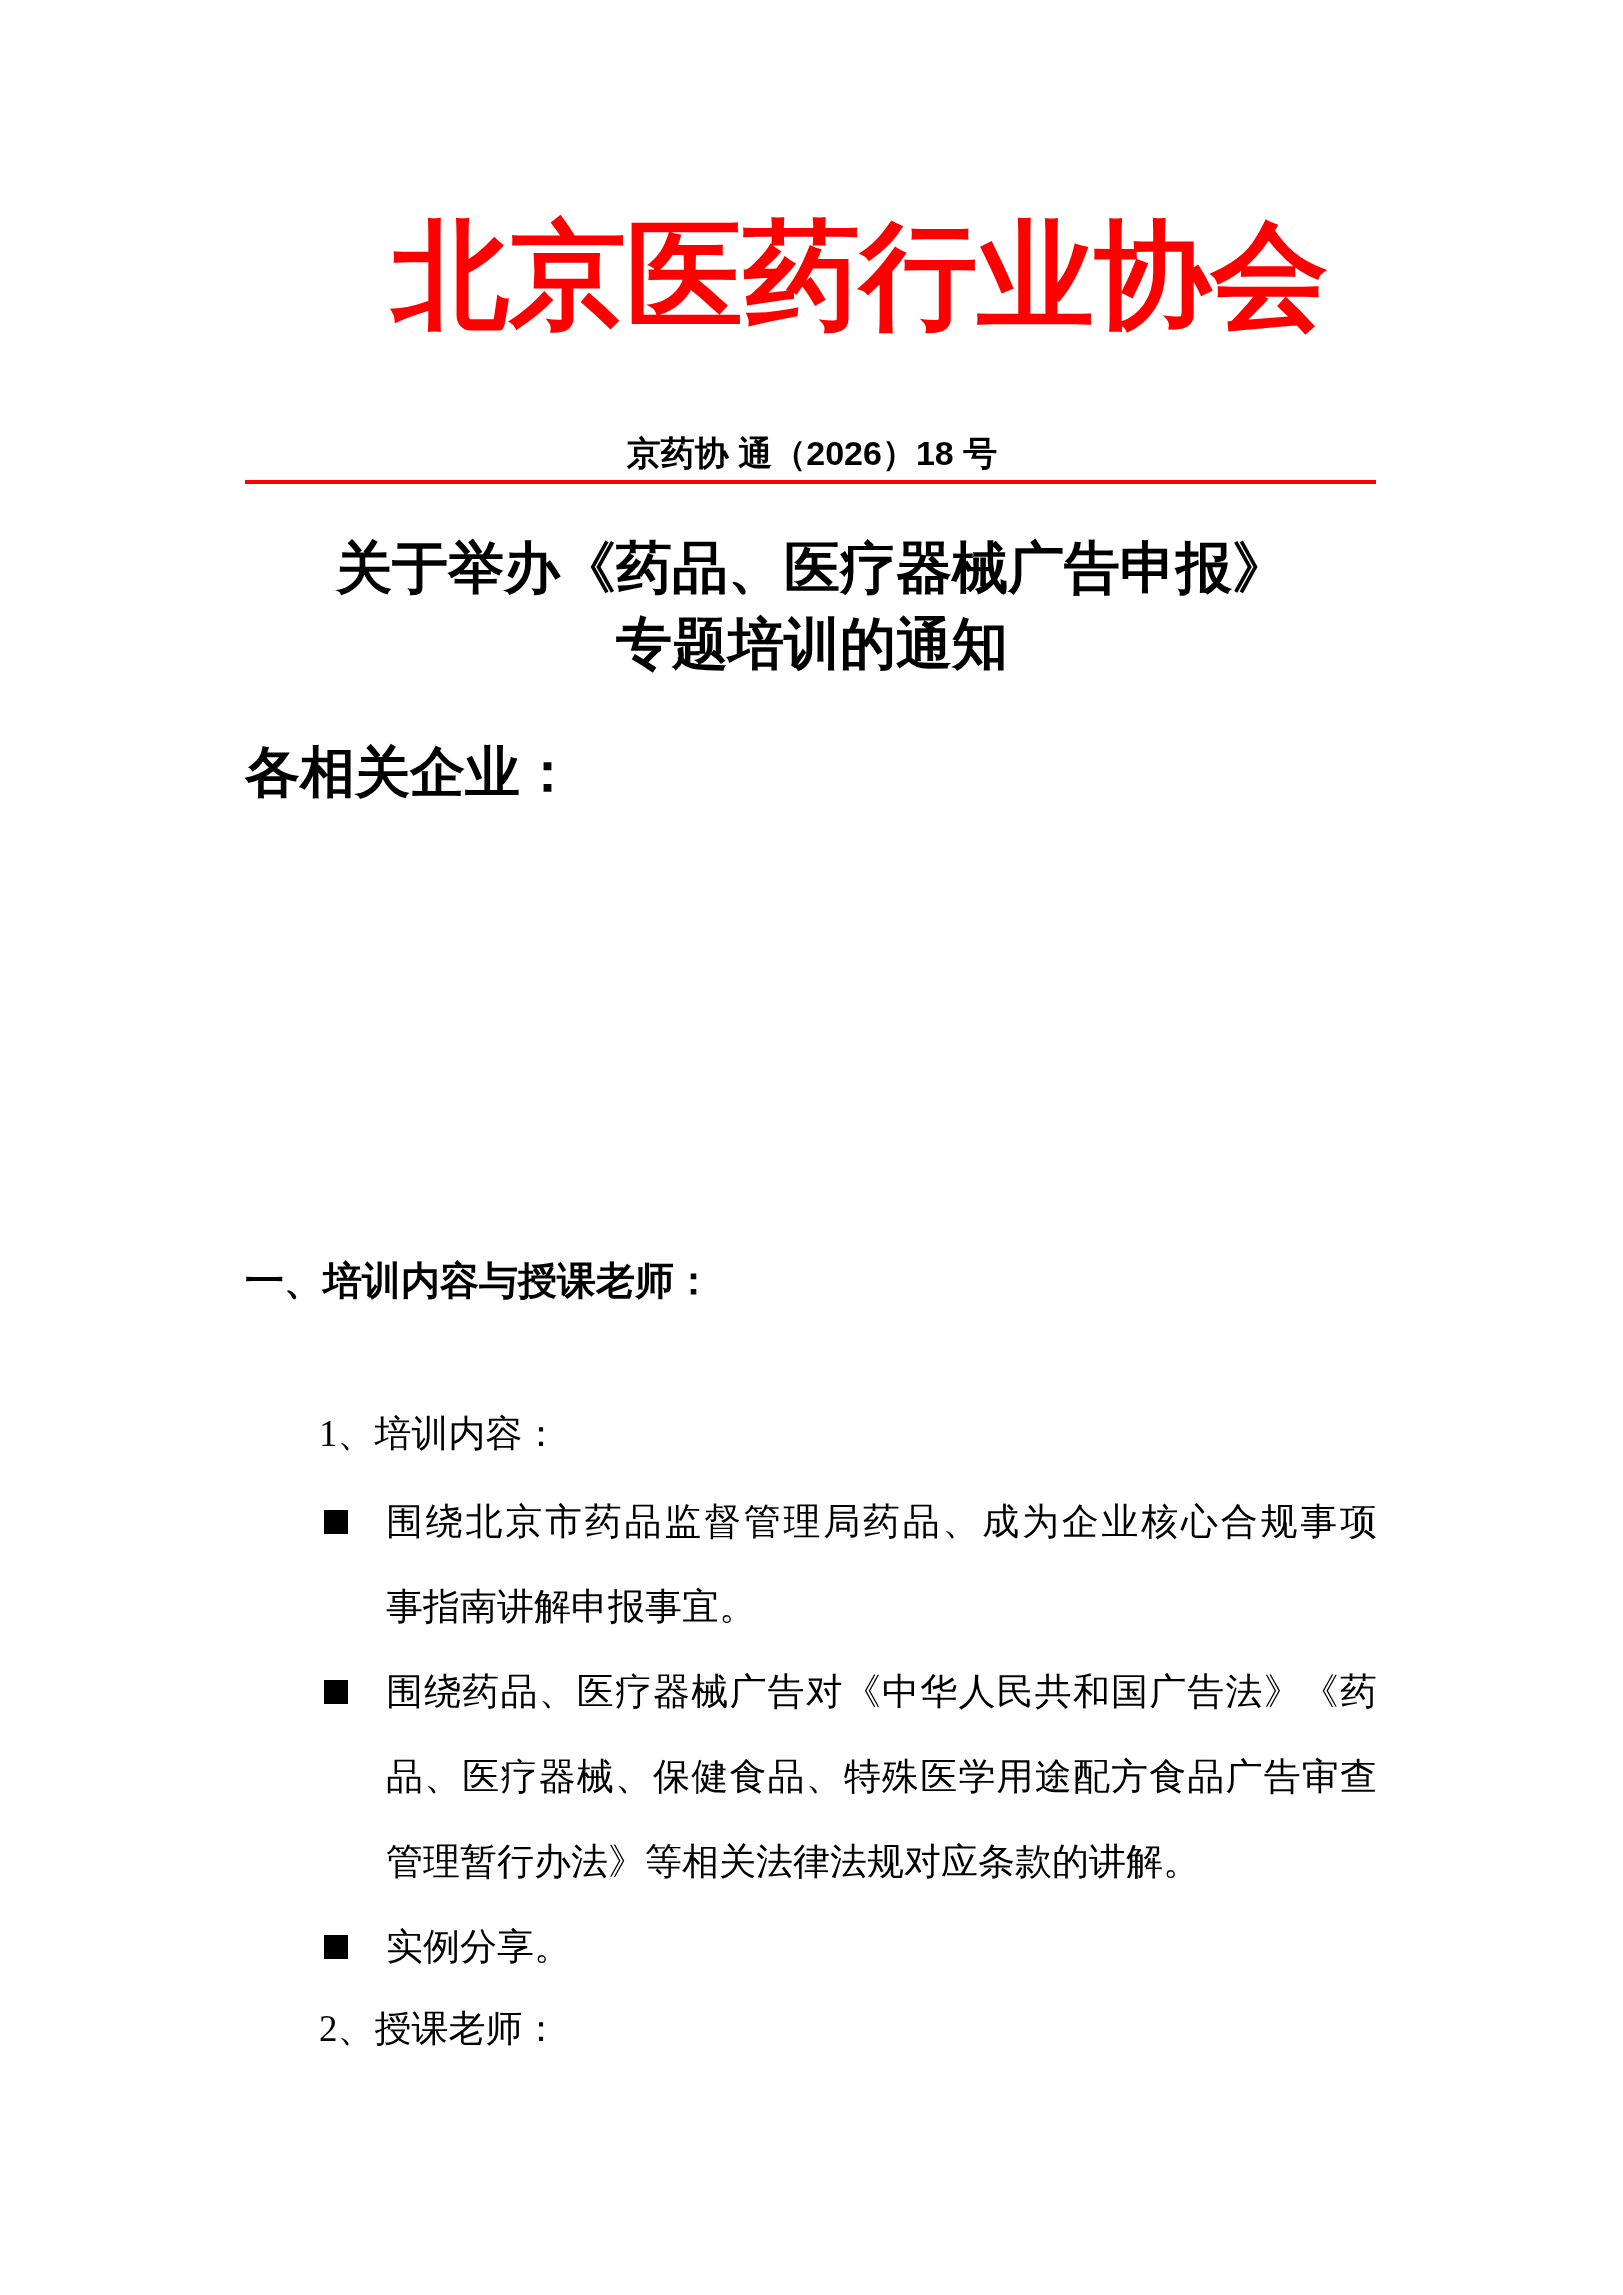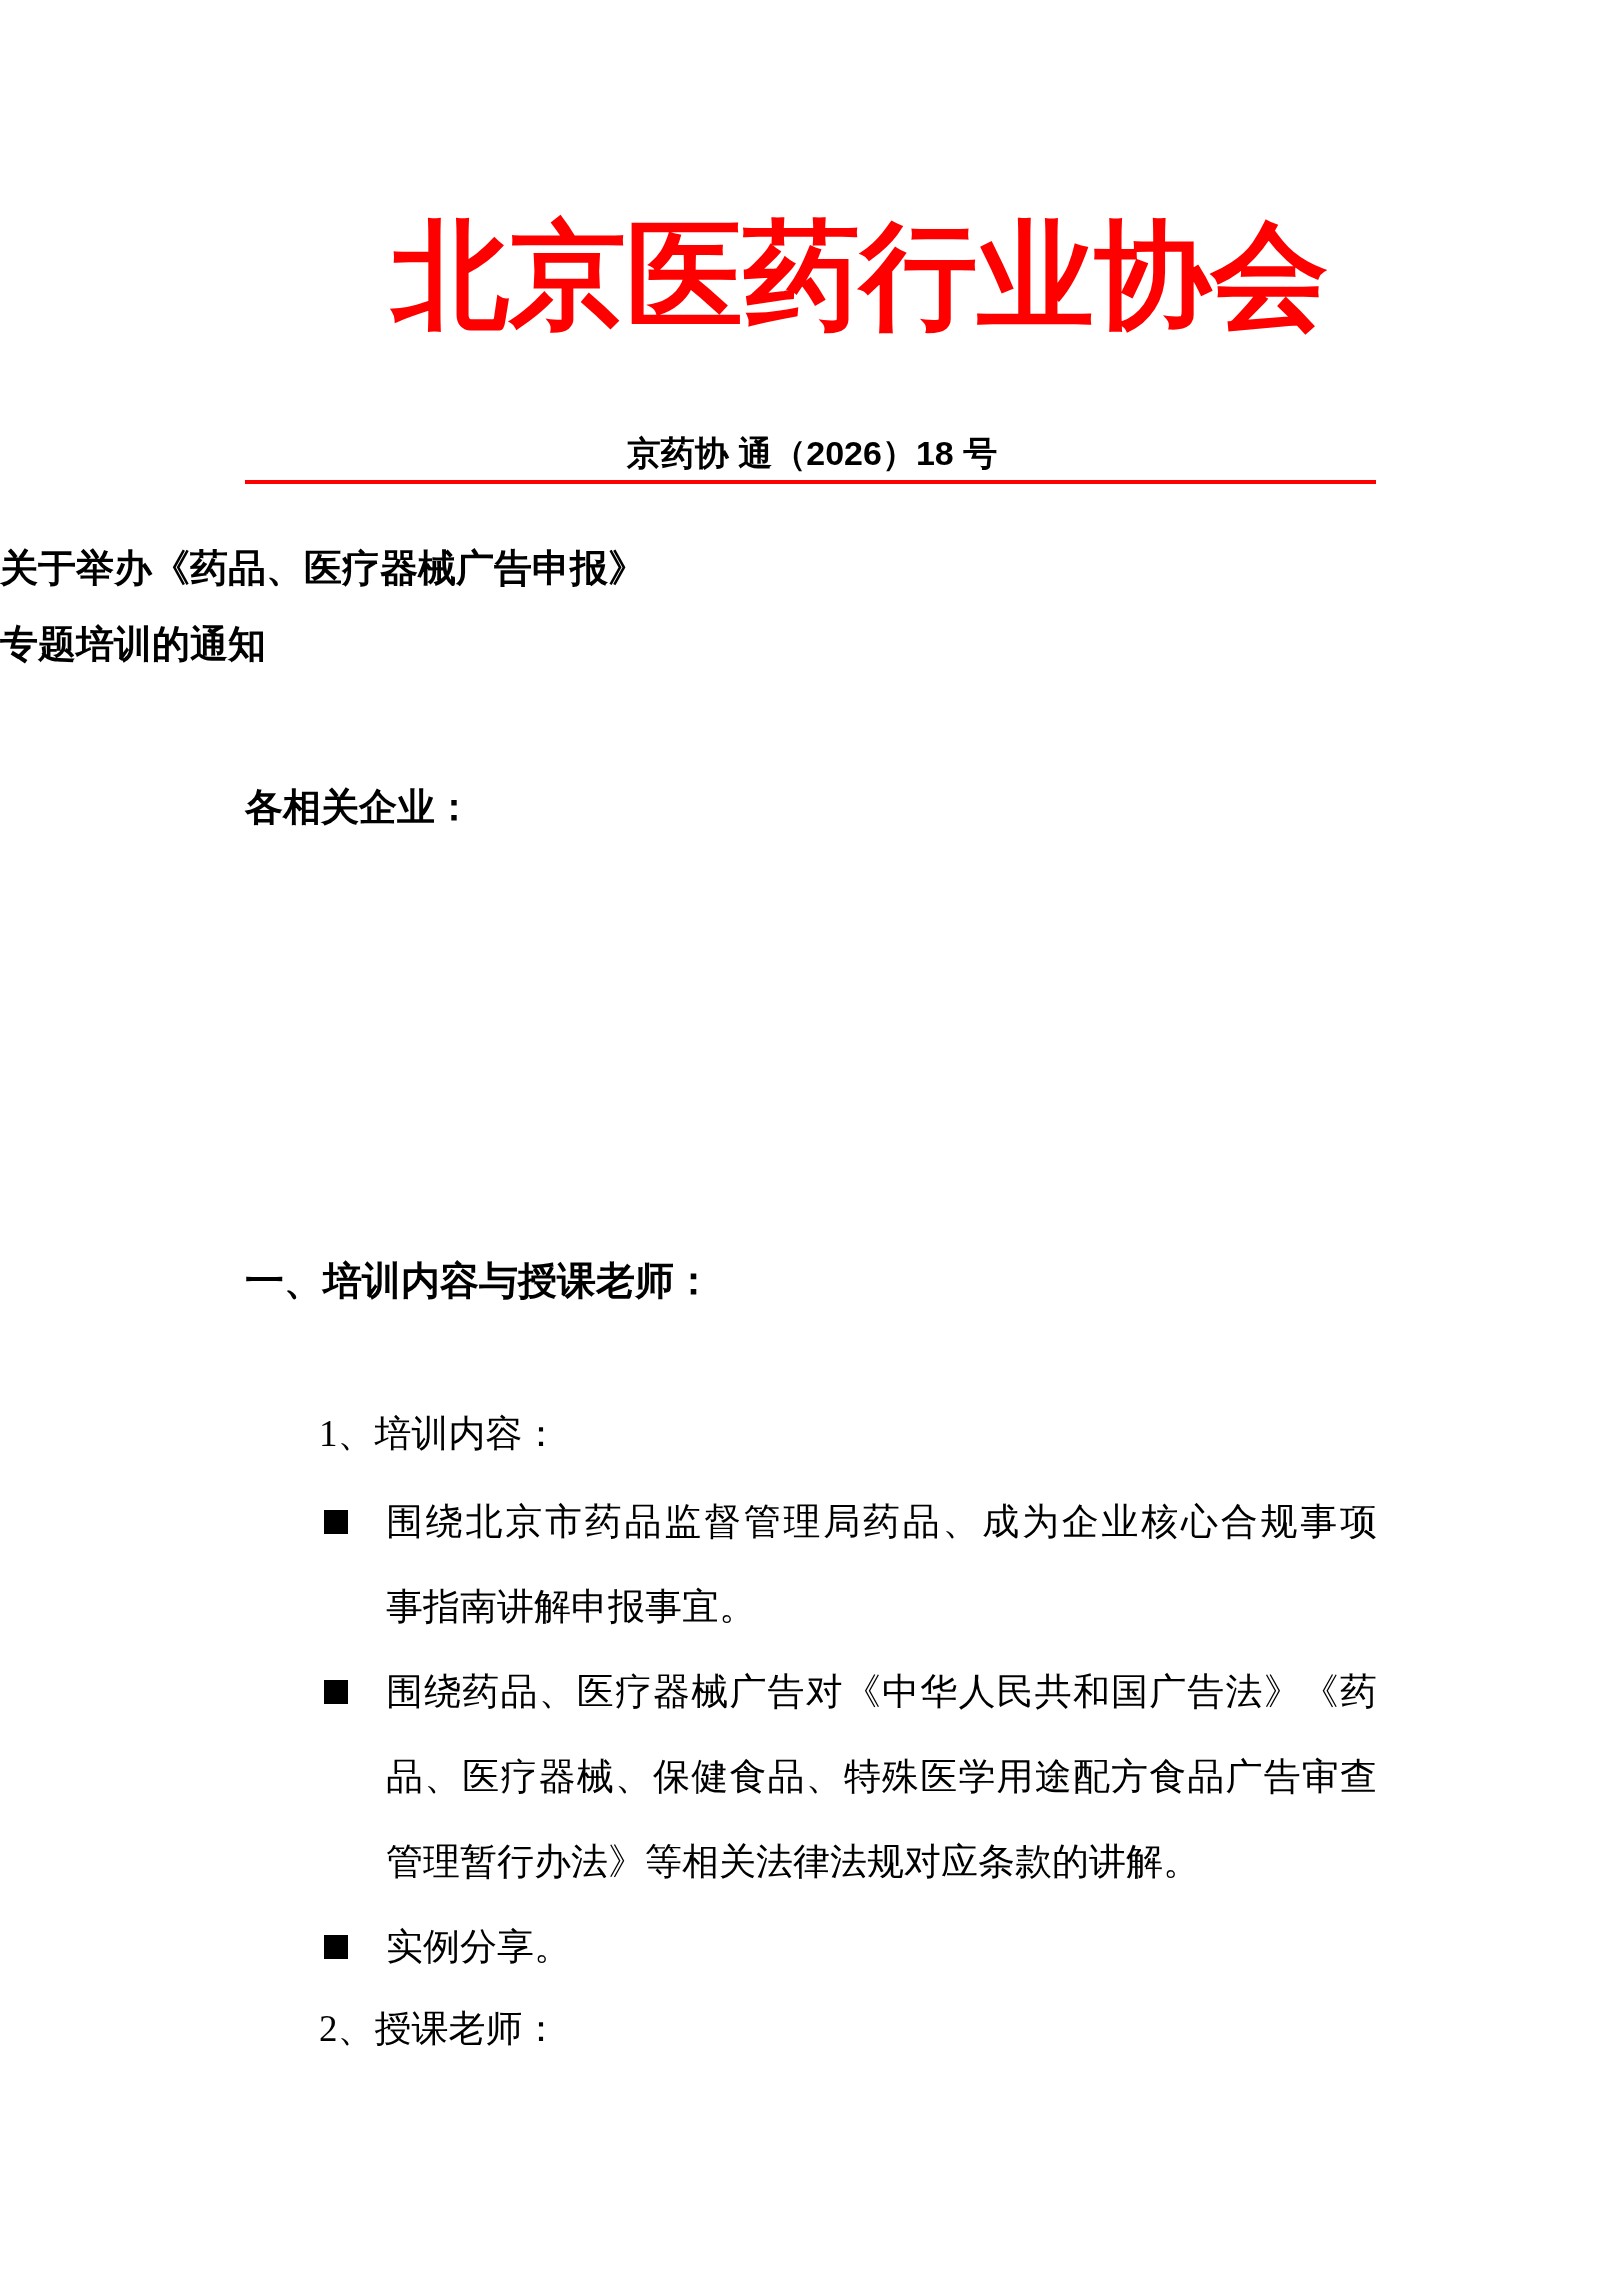--- a/index.html
+++ b/index.html
@@ -32,29 +32,29 @@
     font-size:34px;
     line-height:41px;
   }
   .red-rule {
     position:absolute; top:480px; left:245px;
     width:1131px; height:4.4px;
     background:#FF0000;
   }
   .notice-title {
     position:absolute; top:530px; left:0; width:100%;
-    text-align:left;
+    text-align:center;
     font-weight:bold;
-    font-size:38px;
+    font-size:56px;
     line-height:76px;
   }
   .salutation {
-    position:absolute; top:785px; left:245px;
+    position:absolute; top:751px; left:245px;
     font-weight:bold;
-    font-size:38px;
+    font-size:55px;
     line-height:44px;
     font-family:Liberation Serif, serif;
   }
   .intro {
     position:absolute; top:798px; left:245px; width:1131px;
     font-size:37px;
     line-height:84px;
   }
   .j { text-align:justify; text-align-last:justify; }
   .indent { padding-left:85px; }

